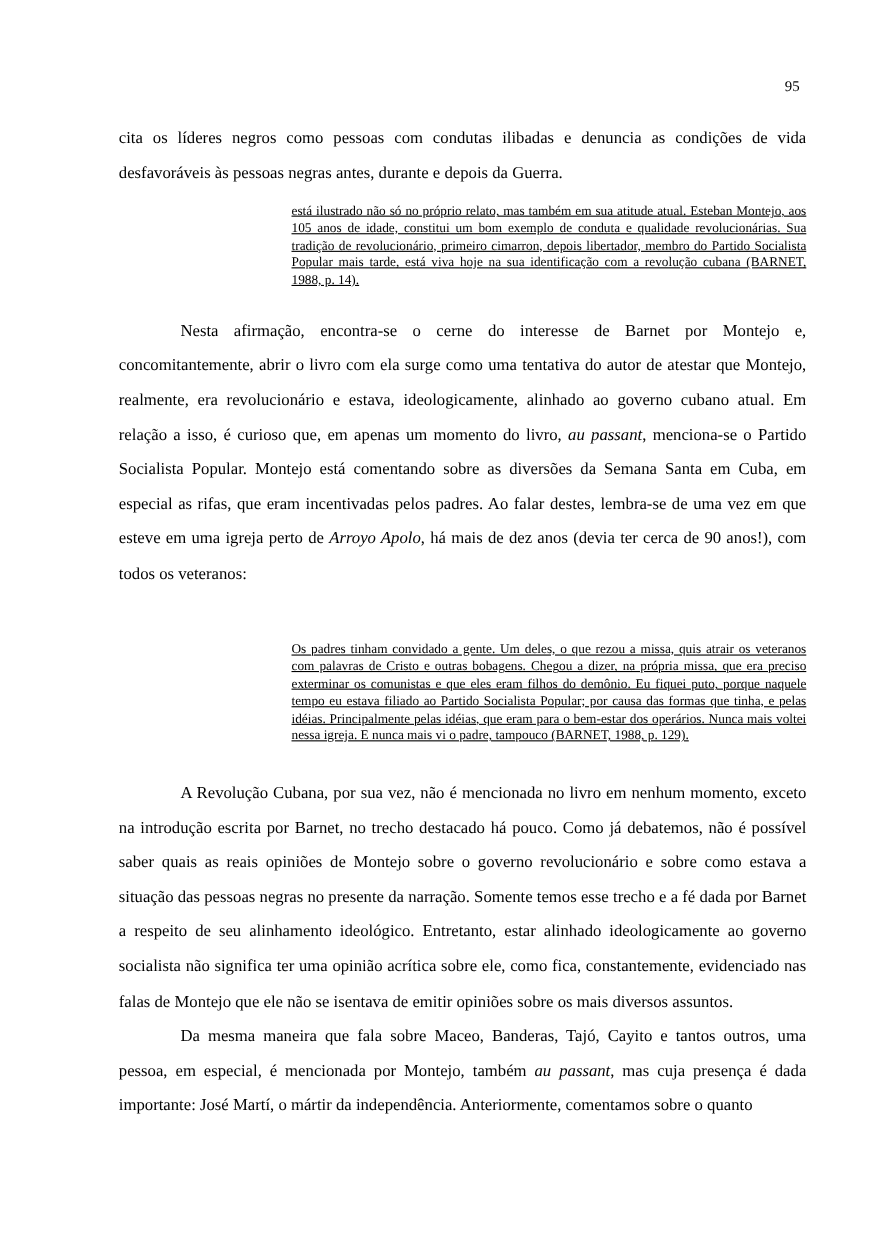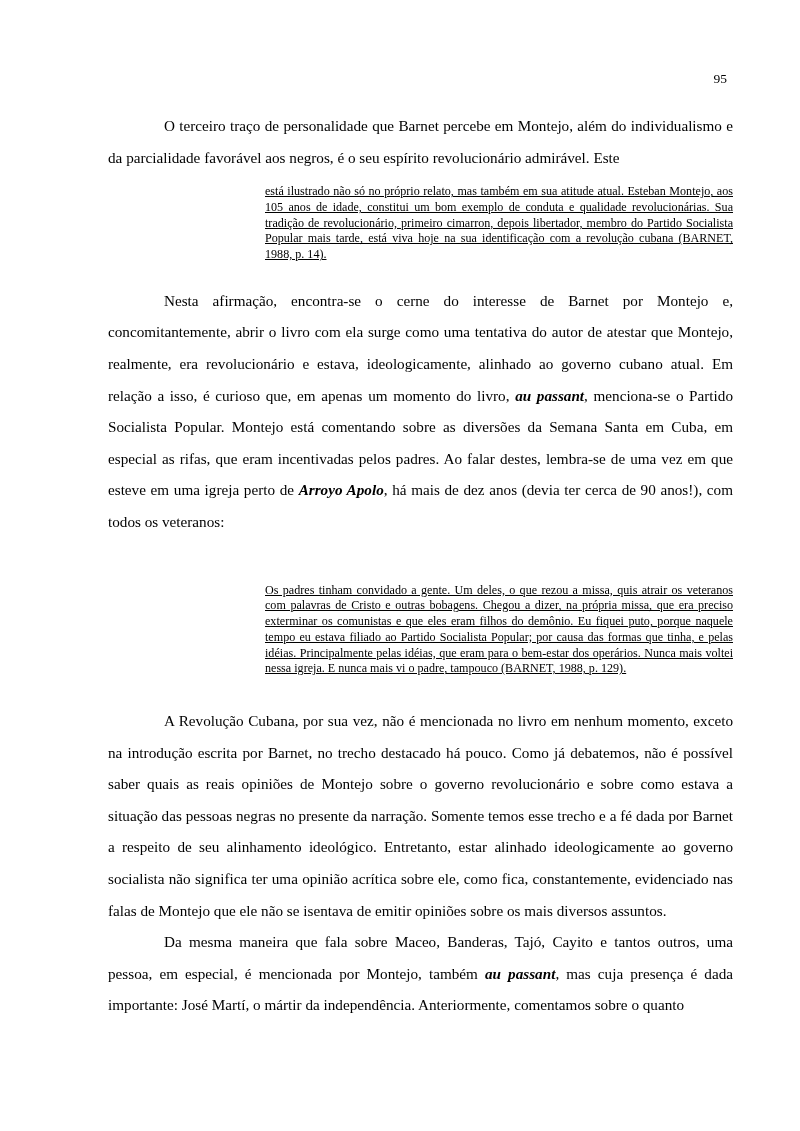--- a/index.html
+++ b/index.html
@@ -56,33 +56,33 @@
     line-height: 1.30;
     text-align: justify;
   }
   .quote-block p {
     margin: 0;
     text-decoration: underline;
   }
   .gap-after-quote { height: 22px; }
   .gap-before-quote2 { height: 34px; }
   .gap-after-quote2 { height: 28px; }
-  i { font-style: italic; font-weight: bold; }
+  i { font-style: italic; }
 </style>
 </head>
 <body>
 
 <div class="page">
 
   <div class="page-number">95</div>
 
   <div class="content">
 
+    <p class="body-par">cita os líderes negros como pessoas com condutas ilibadas e denuncia as condições de vida desfavoráveis às pessoas negras antes, durante e depois da Guerra.</p>
 
-    <p class="body-par indent">O terceiro traço de personalidade que Barnet percebe em Montejo, além do individualismo e da parcialidade favorável aos negros, é o seu espírito revolucionário admirável. Este</p>
 
     <div class="quote-block">
       <p>está ilustrado não só no próprio relato, mas também em sua atitude atual. Esteban Montejo, aos 105 anos de idade, constitui um bom exemplo de conduta e qualidade revolucionárias. Sua tradição de revolucionário, primeiro cimarron, depois libertador, membro do Partido Socialista Popular mais tarde, está viva hoje na sua identificação com a revolução cubana (BARNET, 1988, p. 14).</p>
     </div>
 
     <div class="gap-after-quote"></div>
 
     <p class="body-par indent"><span>Nesta afirmação, encontra-se o cerne do interesse de Barnet por Montejo e, concomitantemente, abrir o livro com ela surge como uma tentativa do autor de atestar que Montejo, realmente, era revolucionário e estava, ideologicamente, alinhado ao governo cubano atual. Em relação a isso, é curioso que, em apenas um momento do livro, </span><i>au passant</i><span>, menciona-se o Partido Socialista Popular. Montejo está comentando sobre as diversões da Semana Santa em Cuba, em especial as rifas, que eram incentivadas pelos padres. Ao falar destes, lembra-se de uma vez em que esteve em uma igreja perto de </span><i>Arroyo Apolo</i><span>, há mais de dez anos (devia ter cerca de 90 anos!), com todos os veteranos:</span></p>
 
     <div class="gap-before-quote2"></div>

